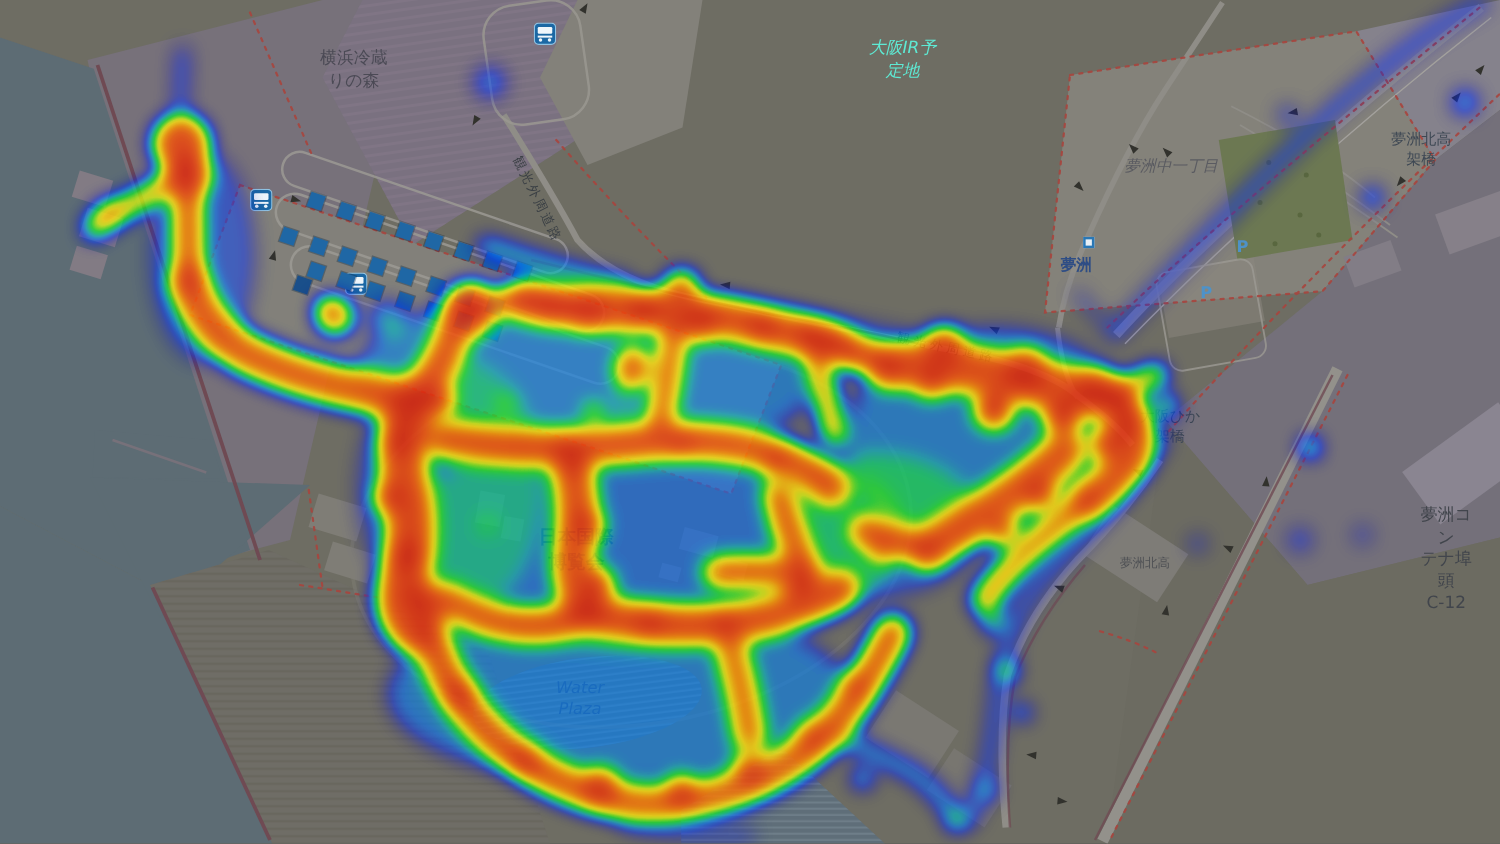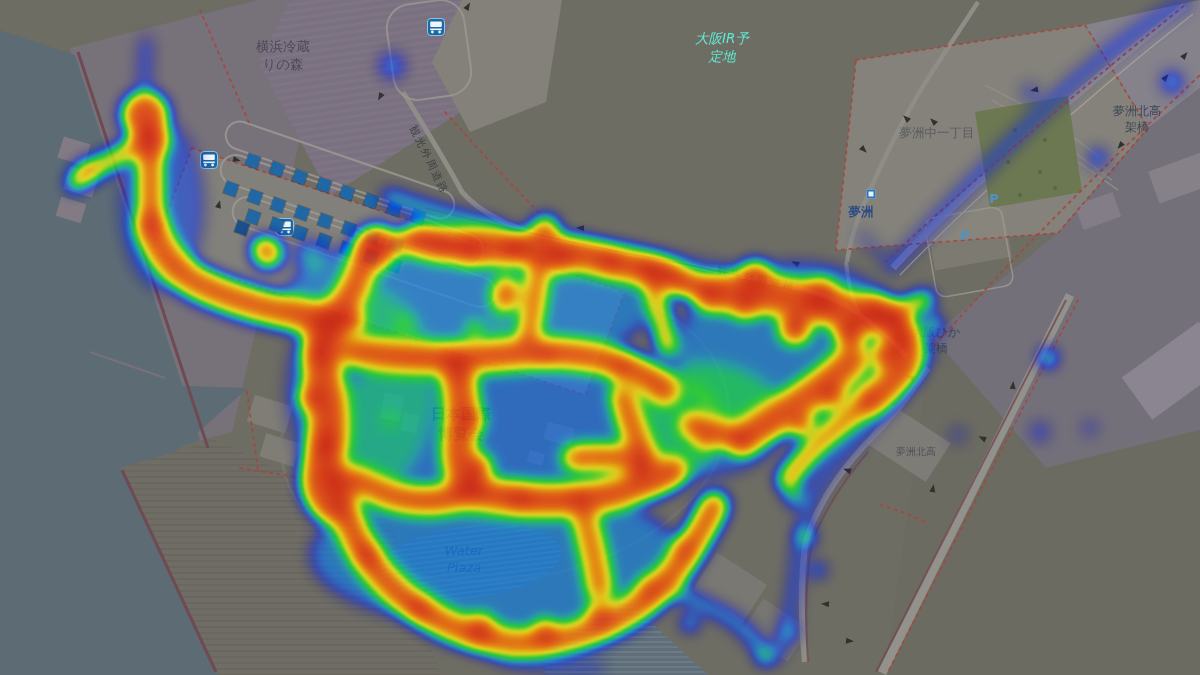--- a/index.html
+++ b/index.html
@@ -124,28 +124,31 @@
       <path d="M247,392 L258,470"></path>
       <path d="M240,468 L303,478"></path>
     </g>
   </svg>
 
   <div id="features">
       <div class="lbl" style="left: 283px; top: 56px; font-size: 13.5px; color: rgb(75, 74, 85);">横浜冷蔵
 りの森</div>
       <div class="lbl" style="left: 722px; top: 48px; font-size: 13.5px; color: #5eead4; font-style: italic;">大阪IR予
 定地</div>
-      <div class="lbl" style="left: 937px; top: 133px; font-size: 12.5px; color: rgb(90, 91, 97);">夢洲中一丁目</div>
+      <div class="lbl" style="left: 937px; top: 133px; font-size: 12.5px; color: rgb(90, 91, 97); font-style: italic;">夢洲中一丁目</div>
       <div class="lbl" style="left: 861px; top: 212px; font-size: 12.5px; color: rgb(46, 77, 133); font-weight: 600;">夢洲</div>
       <div class="lbl" style="left: 1137px; top: 120px; font-size: 12px; color: rgb(62, 72, 84);">夢洲北高
 架橋</div>
       <div class="lbl" style="left: 936px; top: 341px; font-size: 12px; color: rgb(62, 72, 84);">大阪ひか
 架橋</div>
+      <div class="lbl" style="left: 1157px; top: 448px; font-size: 13.5px; color: rgb(65, 69, 76);">夢洲コン
+テナ埠頭
+C-12</div>
       <div class="lbl" style="left: 916px; top: 451px; font-size: 10px; color: rgb(78, 80, 84);">夢洲北高</div>
-      <div class="lbl" style="left: 461px; top: 424px; font-size: 15px; color: rgb(45, 58, 99); font-weight: 700;">日本国際
+      <div class="lbl" style="left: 461px; top: 440px; font-size: 15px; color: rgb(45, 58, 99); font-weight: 700;">日本国際
 博覧会</div>
       <div class="lbl" style="left: 464px; top: 560px; font-size: 13px; color: rgb(61, 79, 115); font-style: italic;">Water
 Plaza</div>
       <div class="lbl" style="left: 429px; top: 160px; font-size: 10.5px; color: rgb(59, 64, 69); letter-spacing: 2px; transform: translate(-50%, -50%) rotate(64deg);">観光外周道路</div>
       <div class="lbl" style="left: 757px; top: 279px; font-size: 10.5px; color: rgb(59, 64, 69); letter-spacing: 3px; transform: translate(-50%, -50%) rotate(12deg);">観光外周道路</div>
       <div class="bus" style="left: 200px; top: 151px;">
         <svg width="18" height="18" viewBox="0 0 18 18">
           <rect x="0.5" y="0.5" width="17" height="17" rx="3.5" fill="#1b68a4" stroke="#8fc2e2" stroke-width="1"></rect>
           <rect x="3.2" y="3.5" width="11.6" height="5.5" rx="1" fill="#eef6fb"></rect>
           <rect x="3.2" y="10.5" width="11.6" height="1.6" fill="#eef6fb"></rect>

